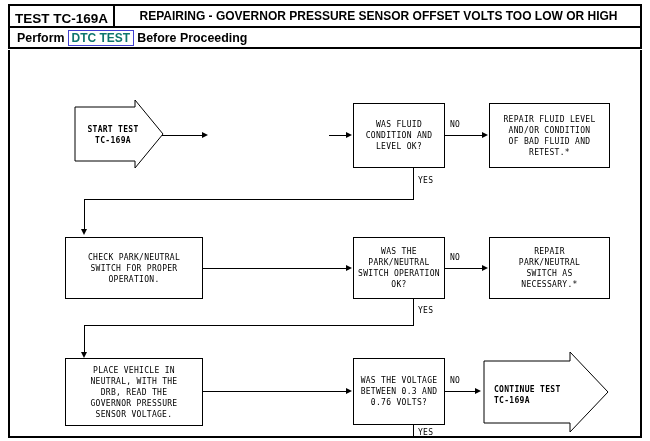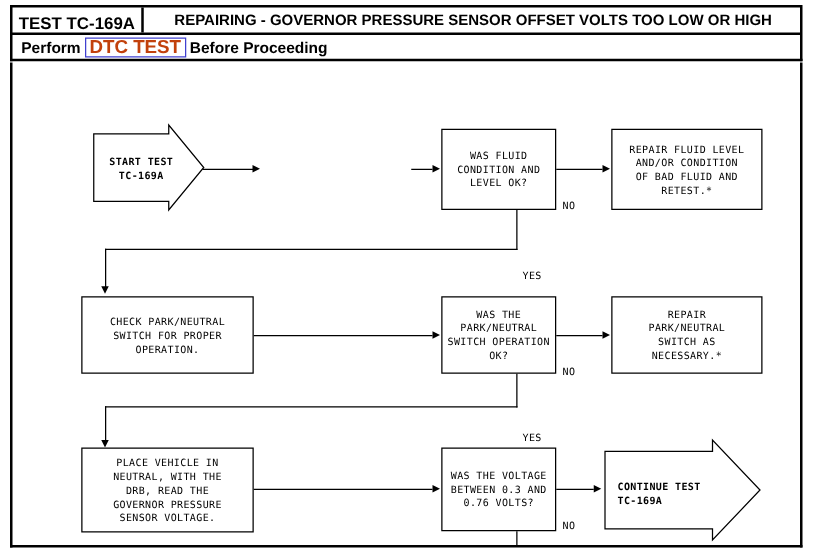--- a/index.html
+++ b/index.html
@@ -50,21 +50,21 @@
   }
   .hdr-row2 .t{
     font-size:12.4px;font-weight:bold;color:#000;white-space:nowrap;
   }
   .dtc-box{
     display:inline-block;
     border:1.5px solid #4040d0;
     padding:0 3px;
     margin:0 3px;
     line-height:14px;
-    font-size:15px;font-weight:bold;color:#c2410c;
+    font-size:12px;font-weight:bold;color:#0f766e;
   }
 
   
   .frame{
     position:absolute;left:8px;top:50px;width:634px;height:388px;
     border:2px solid #000;border-top:none;
     box-sizing:border-box;
     background:#fff;
     overflow:hidden;
   }
@@ -112,21 +112,21 @@
   }
   .arrowD{
     position:absolute;width:0;height:0;
     border-left:3.5px solid transparent;
     border-right:3.5px solid transparent;
     border-top:6px solid #000;
   }
   .lbl{
     position:absolute;
     font-family:"DejaVu Sans Mono","Liberation Mono",monospace;
-    font-size:8px;color:#000;white-space:pre;letter-spacing:0.3px;margin-top:40px;
+    font-size:8px;color:#000;white-space:pre;letter-spacing:0.3px;
   }
 </style>
 </head>
 <body>
 
 <div id="page">
 
   <div class="hdr-row1">
     <div class="hdr-testcell">
       <span>TEST TC-169A</span>

